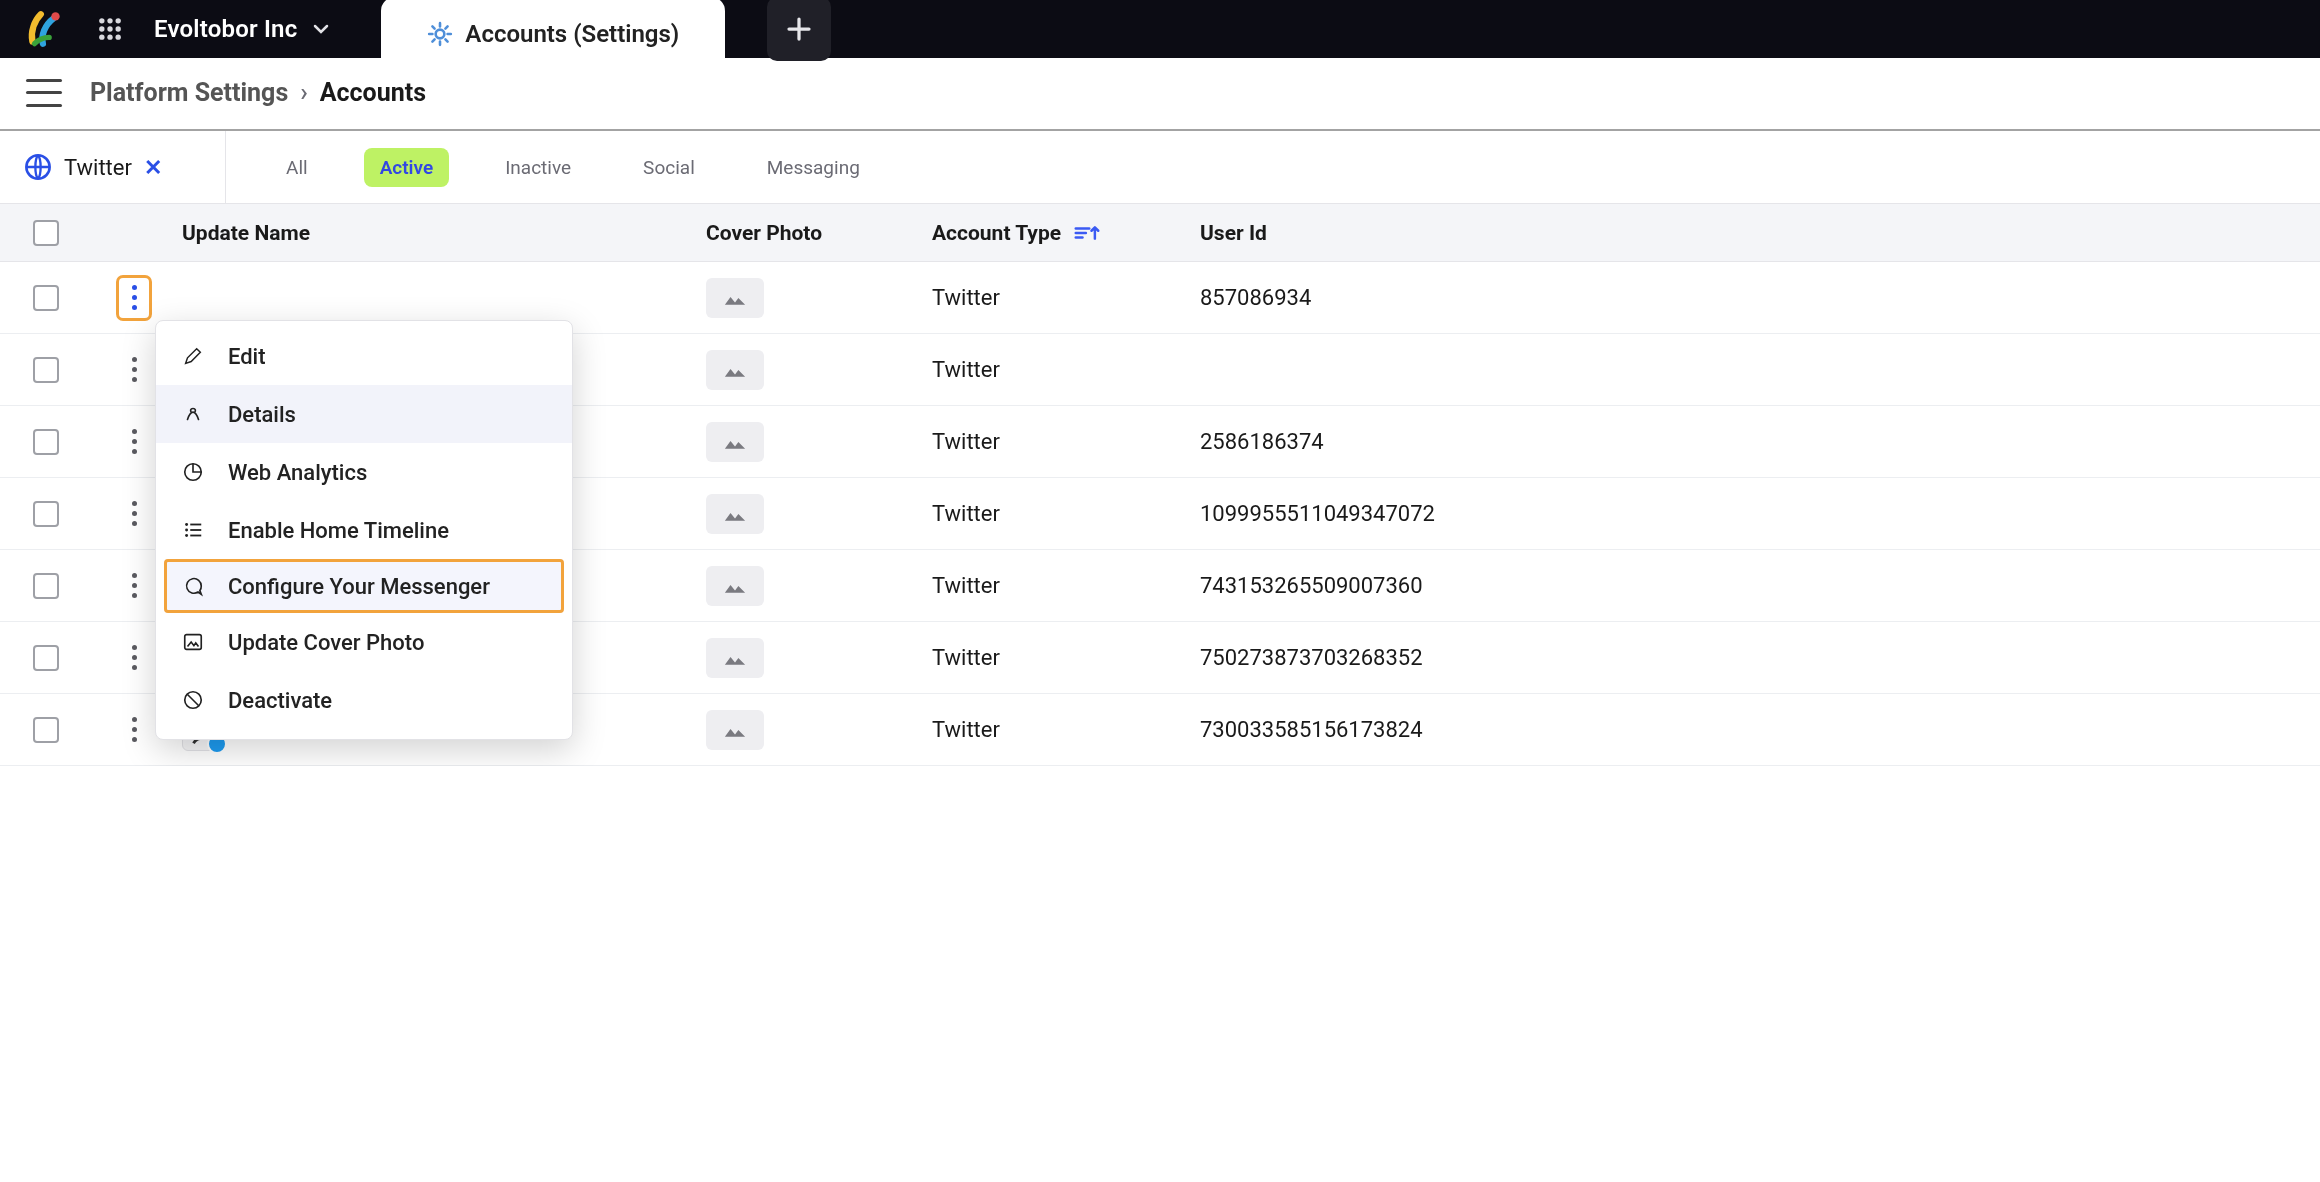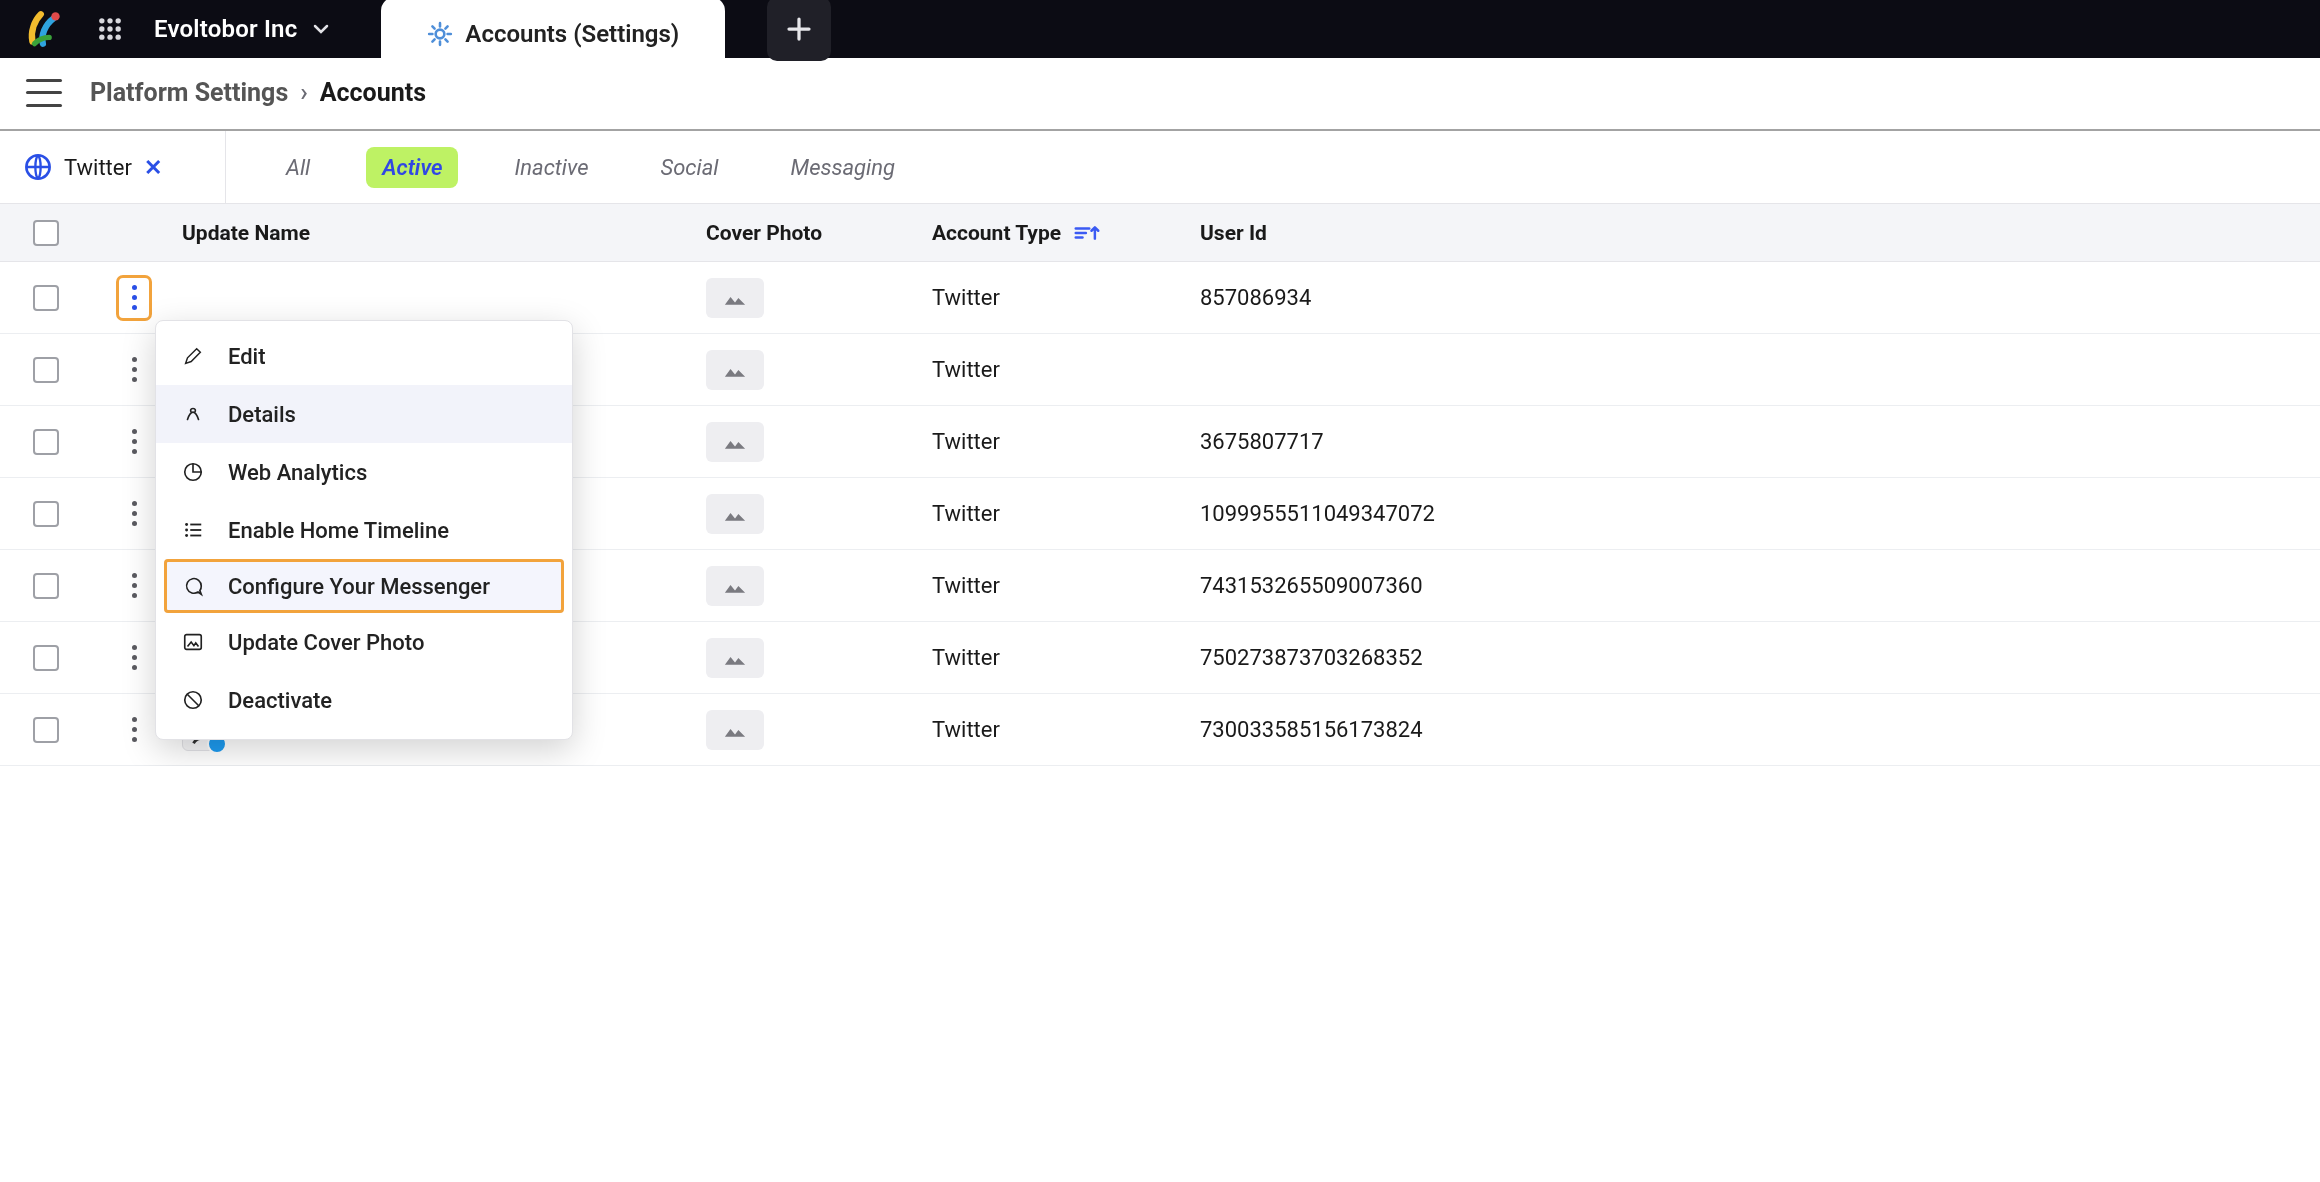--- a/index.html
+++ b/index.html
@@ -22,21 +22,21 @@
   .crumb-current { font-weight: 700; }
   .crumb-parent { color: #555; font-weight: 700; }
 
   
   .filterrow { display: flex; align-items: center; border-bottom: 1px solid #e5e5e9; }
   .filter-left { width: 226px; display: flex; align-items: center; gap: 12px; padding: 20px 24px; border-right: 1px solid #e5e5e9; height: 72px; }
   .globe-badge { width: 28px; height: 28px; }
   .filter-left .label { font-size: 22px; color: #1a1a1a; }
   .filter-left .close { color: #2a4fe6; font-weight: 600; font-size: 22px; }
   .scope-tabs { display: flex; align-items: center; gap: 40px; padding: 0 44px; }
-  .scope-tab { color: #6b6b74; font-size: 22px; padding: 8px 16px; border-radius: 8px; font-style: italic; }
+  .scope-tab { color: #6b6b74; font-size: 19px; padding: 8px 16px; border-radius: 8px; }
   .scope-tab.active { background: #bef264; color: #3148e3; font-weight: 600; }
 
   
   .thead { display: grid; grid-template-columns: 92px 84px 524px 226px 268px 1fr 400px; background: #f4f5f8; border-bottom: 1px solid #e5e5e9; height: 58px; align-items: center; font-weight: 700; }
   .thead .cell { padding: 0 6px; }
   .thead .cell.first { display: flex; justify-content: center; }
   .thead .atype { display: flex; align-items: center; gap: 12px; }
   .sortglyph { color: #3a5af3; font-size: 18px; display: inline-flex; align-items: center; }
 
   
@@ -242,21 +242,21 @@
         <span></span>
       </div>
     <div class="cell cover-cell">
         <span class="cover">
           <svg viewBox="0 0 24 16" width="28" height="18">
             <path d="M3 14l5-7 4 5 3-4 6 6z" fill="#7a7a80"></path>
           </svg>
         </span>
       </div>
     <div class="cell">Twitter</div>
-    <div class="cell">3675807717</div>
+    <div class="cell">2586186374</div>
     <div class="cell"></div>
   </div>
 
   <div class="row">
     <div class="ck">
         <span class="checkbox"></span>
       </div>
     <div class="menu-cell">
         <span class="kebab">
           <span></span>

